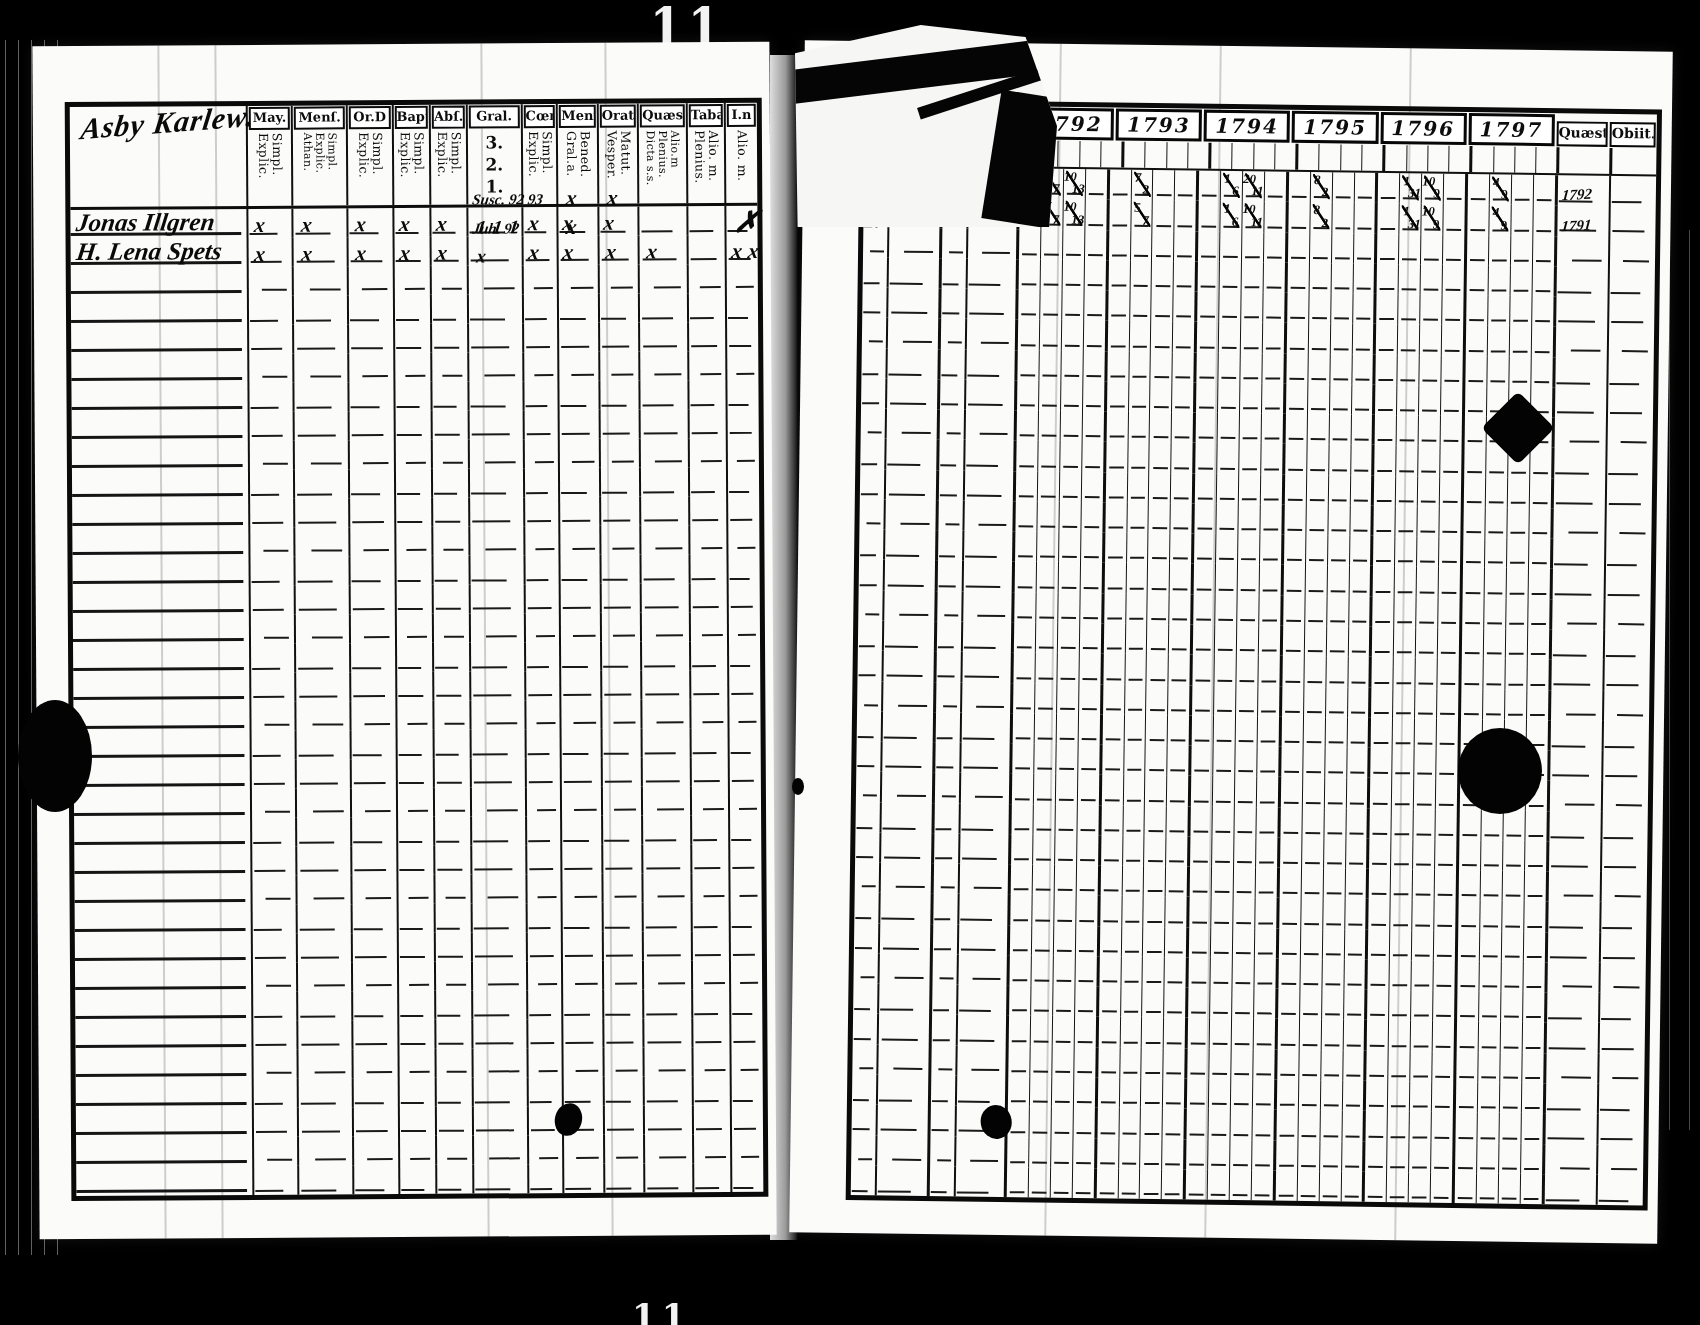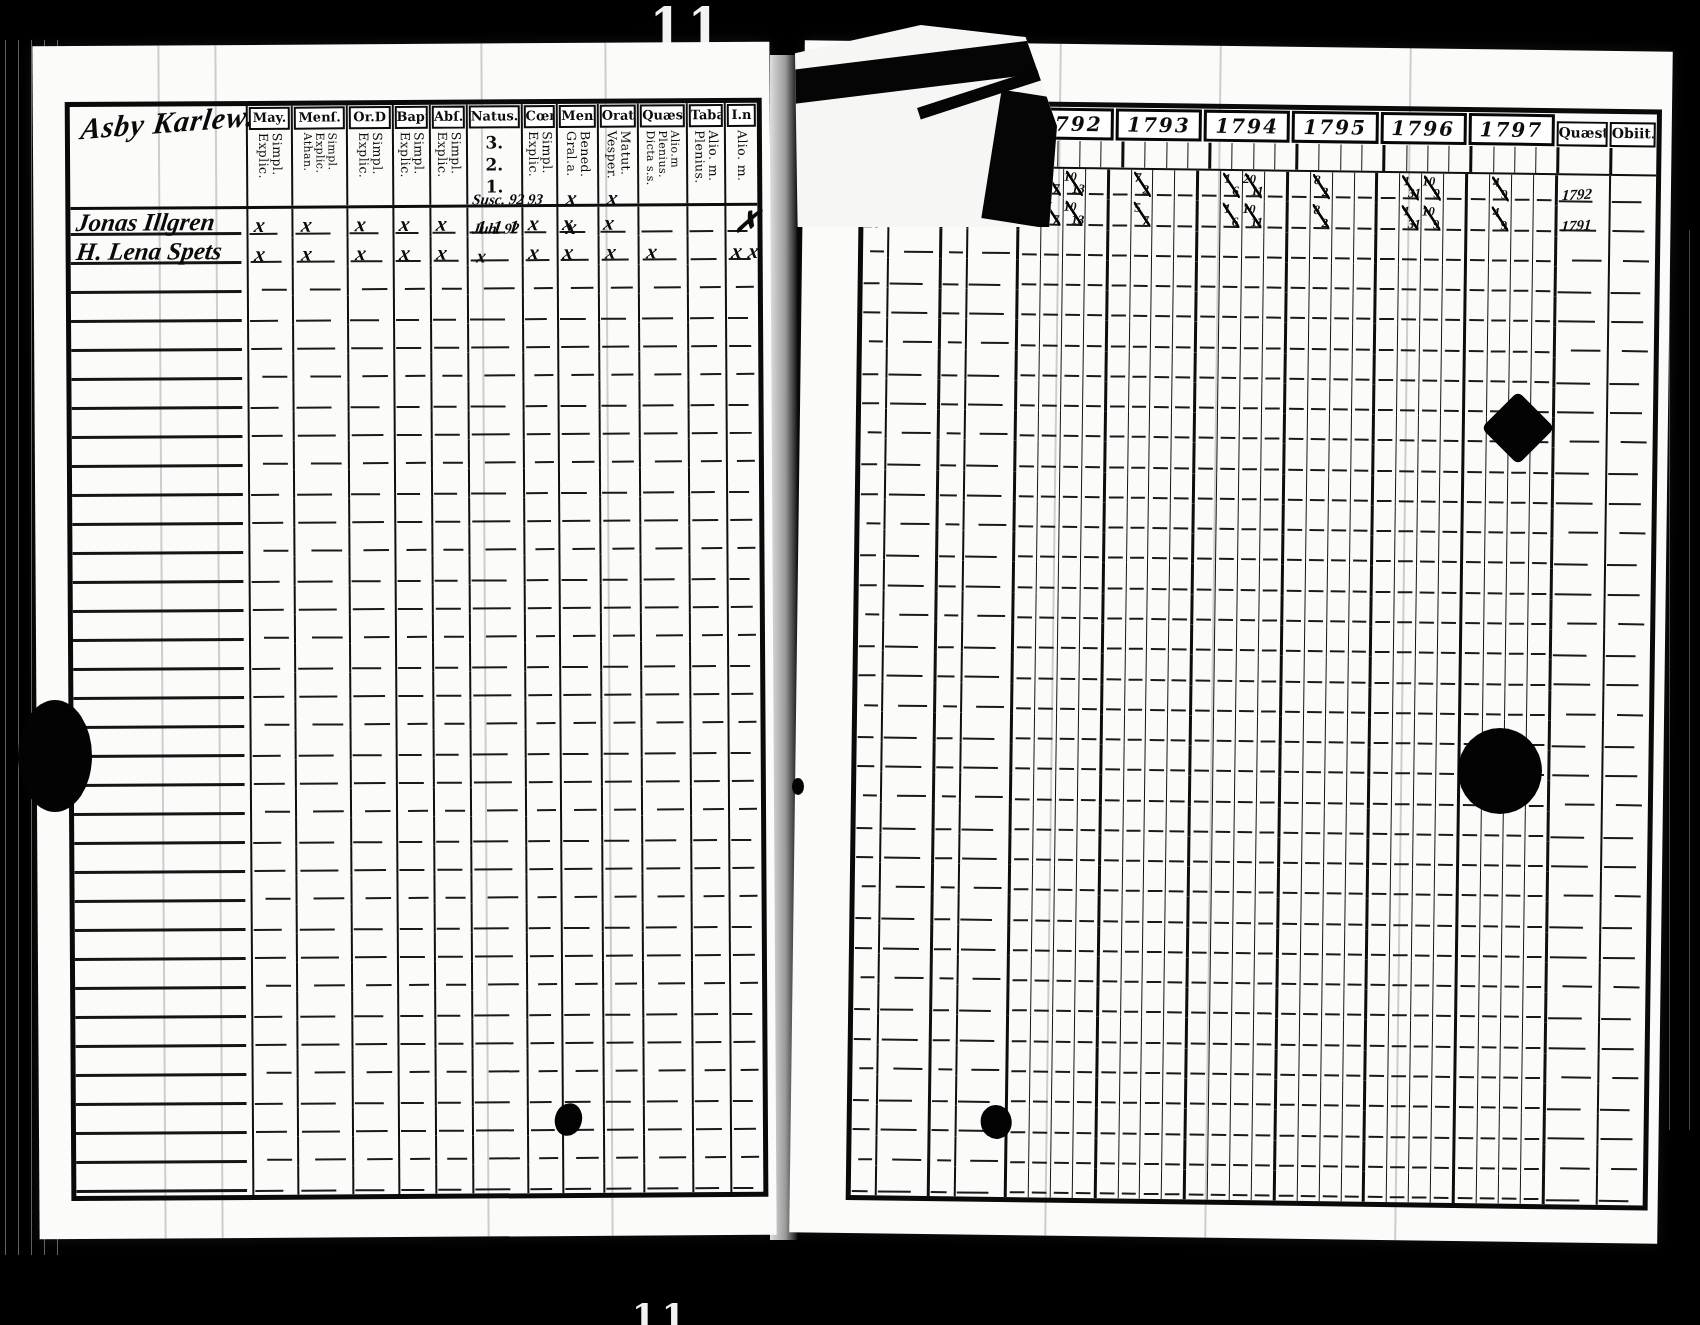--- a/index.html
+++ b/index.html
@@ -151,21 +151,21 @@
           </div>
         </div>
         <div class="lcol" style="flex: 1 1 36px;">
           <div class="lcol-label">Abſ.</div>
           <div class="lcol-subs">
             <span class="vtext">Explic.</span>
             <span class="vtext">Simpl.</span>
           </div>
         </div>
         <div class="lcol subs3" style="flex: 1 1 55px;">
-          <div class="lcol-label">Natus.</div>
+          <div class="lcol-label">Gral.</div>
           <div class="lcol-subs horiz">
             <span>3.</span>
             <span>2.</span>
             <span>1.</span>
           </div>
         </div>
         <div class="lcol" style="flex: 1 1 35px;">
           <div class="lcol-label">Cœn.D</div>
           <div class="lcol-subs">
             <span class="vtext">Explic.</span>

